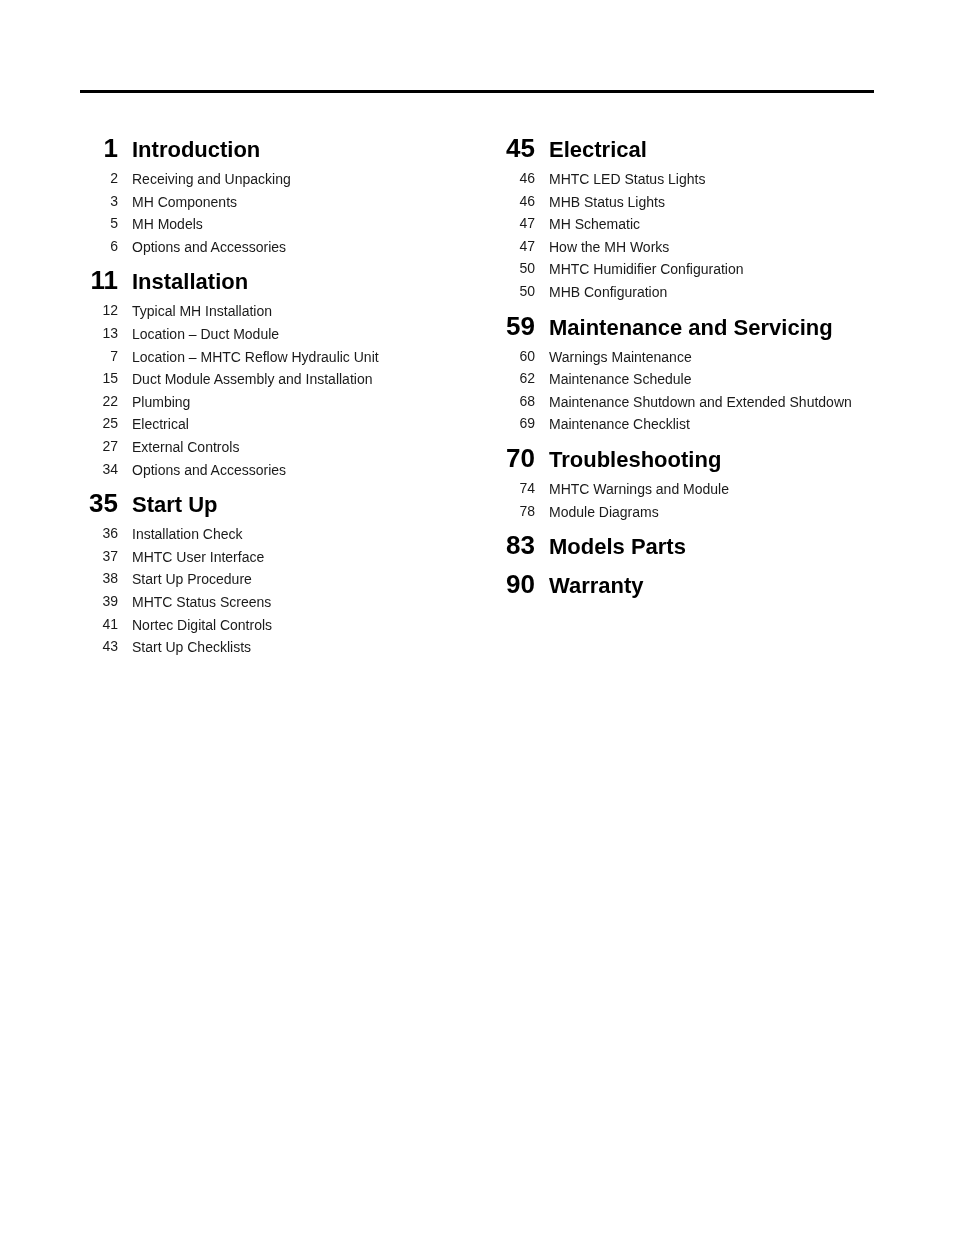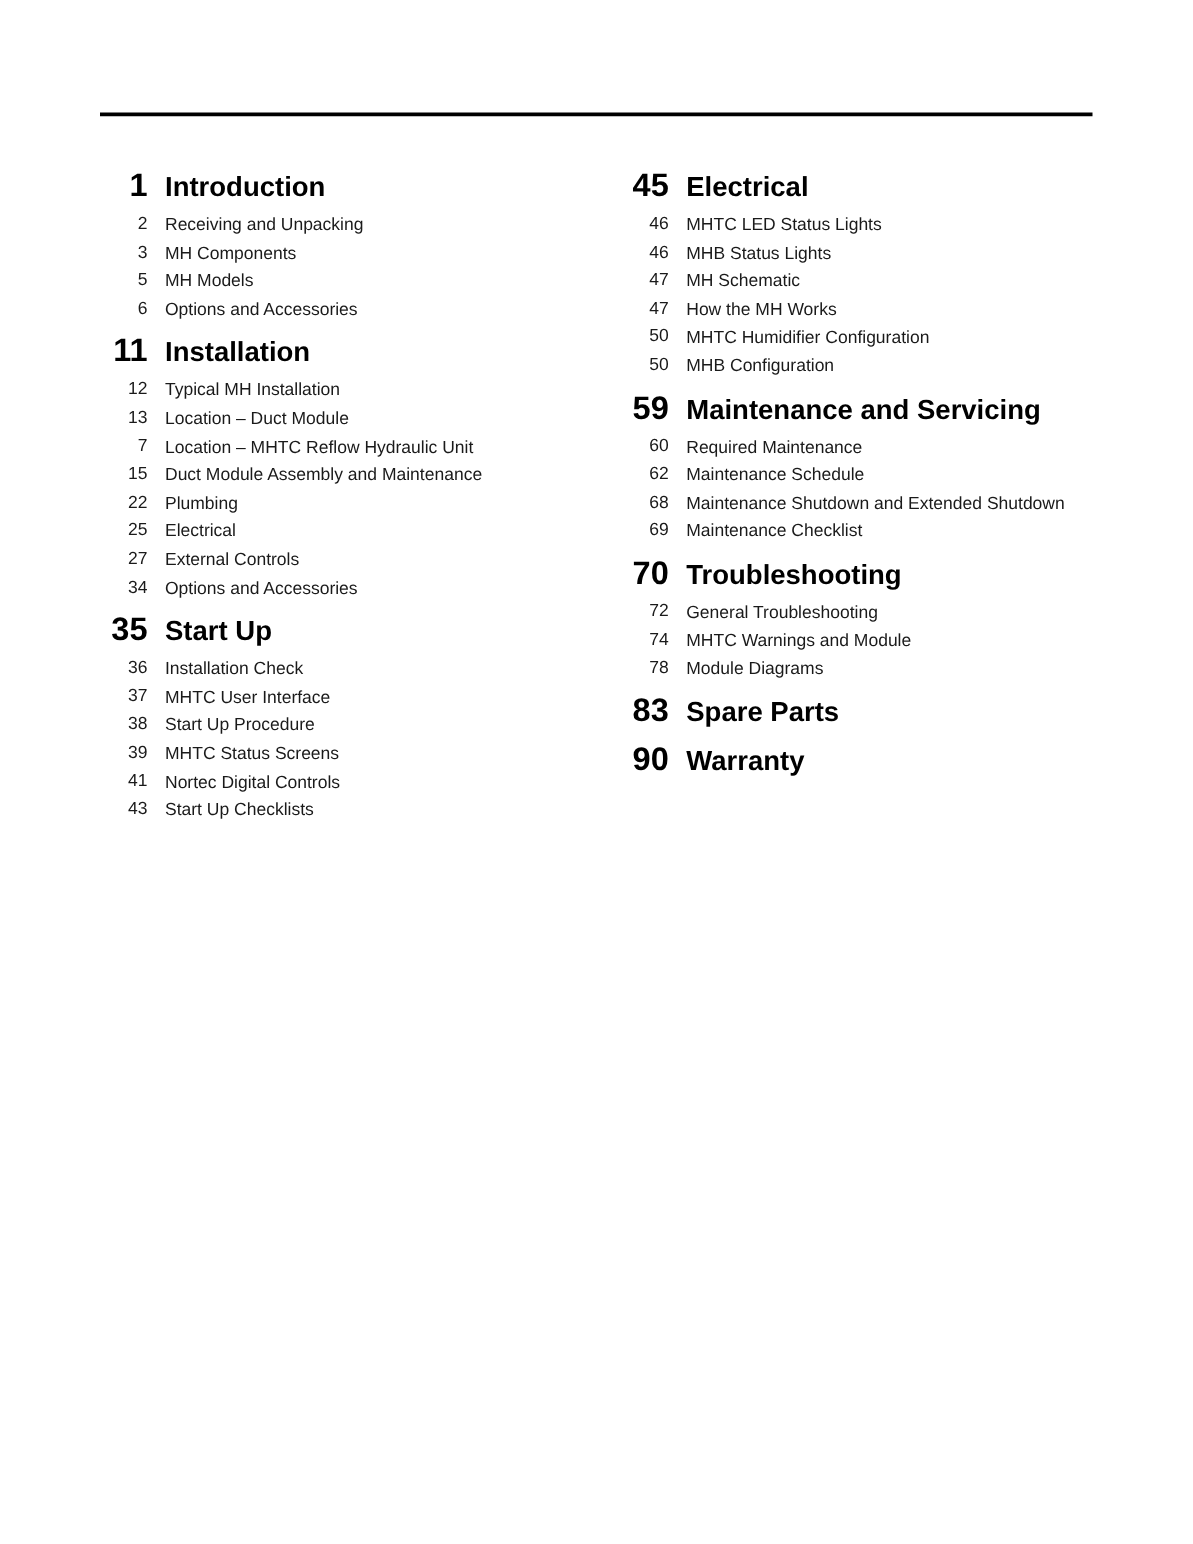--- a/index.html
+++ b/index.html
@@ -142,21 +142,21 @@
         <div class="toc-item-multiline">
           <span class="toc-item-number">13</span>
           <span class="toc-item-label">Location – Duct Module</span>
         </div>
         <div class="toc-item-multiline">
           <span class="toc-item-number">7</span>
           <span class="toc-item-label">Location – MHTC Reflow Hydraulic Unit</span>
         </div>
         <div class="toc-item-multiline">
           <span class="toc-item-number">15</span>
-          <span class="toc-item-label">Duct Module Assembly and Maintenance</span>
+          <span class="toc-item-label">Duct Module Assembly and Installation</span>
         </div>
         <div class="toc-item-multiline">
           <span class="toc-item-number">22</span>
           <span class="toc-item-label">Plumbing</span>
         </div>
         <div class="toc-item-multiline">
           <span class="toc-item-number">25</span>
           <span class="toc-item-label">Electrical</span>
         </div>
         <div class="toc-item-multiline">
@@ -230,57 +230,53 @@
           <span class="toc-item-label">MHB Configuration</span>
         </div>
       </div>
       <div class="toc-section">
         <div class="toc-heading-row">
           <span class="toc-heading-number">59</span>
           <span class="toc-heading-label">Maintenance and Servicing</span>
         </div>
         <div class="toc-item-multiline">
           <span class="toc-item-number">60</span>
-          <span class="toc-item-label">Required Maintenance</span>
+          <span class="toc-item-label">Warnings Maintenance</span>
         </div>
         <div class="toc-item-multiline">
           <span class="toc-item-number">62</span>
           <span class="toc-item-label">Maintenance Schedule</span>
         </div>
         <div class="toc-item-multiline">
           <span class="toc-item-number">68</span>
           <span class="toc-item-label">Maintenance Shutdown and Extended Shutdown</span>
         </div>
         <div class="toc-item-multiline">
           <span class="toc-item-number">69</span>
           <span class="toc-item-label">Maintenance Checklist</span>
         </div>
       </div>
       <div class="toc-section">
         <div class="toc-heading-row">
           <span class="toc-heading-number">70</span>
           <span class="toc-heading-label">Troubleshooting</span>
         </div>
         <div class="toc-item-multiline">
-          <span class="toc-item-number">72</span>
-          <span class="toc-item-label">General Troubleshooting</span>
-        </div>
-        <div class="toc-item-multiline">
           <span class="toc-item-number">74</span>
           <span class="toc-item-label">MHTC Warnings and Module</span>
         </div>
         <div class="toc-item-multiline">
           <span class="toc-item-number">78</span>
           <span class="toc-item-label">Module Diagrams</span>
         </div>
       </div>
       <div class="toc-section">
         <div class="toc-heading-row">
           <span class="toc-heading-number">83</span>
-          <span class="toc-heading-label">Spare Parts</span>
+          <span class="toc-heading-label">Models Parts</span>
         </div>
       </div>
       <div class="toc-section">
         <div class="toc-heading-row">
           <span class="toc-heading-number">90</span>
           <span class="toc-heading-label">Warranty</span>
         </div>
       </div>
     </div>
 </div>

